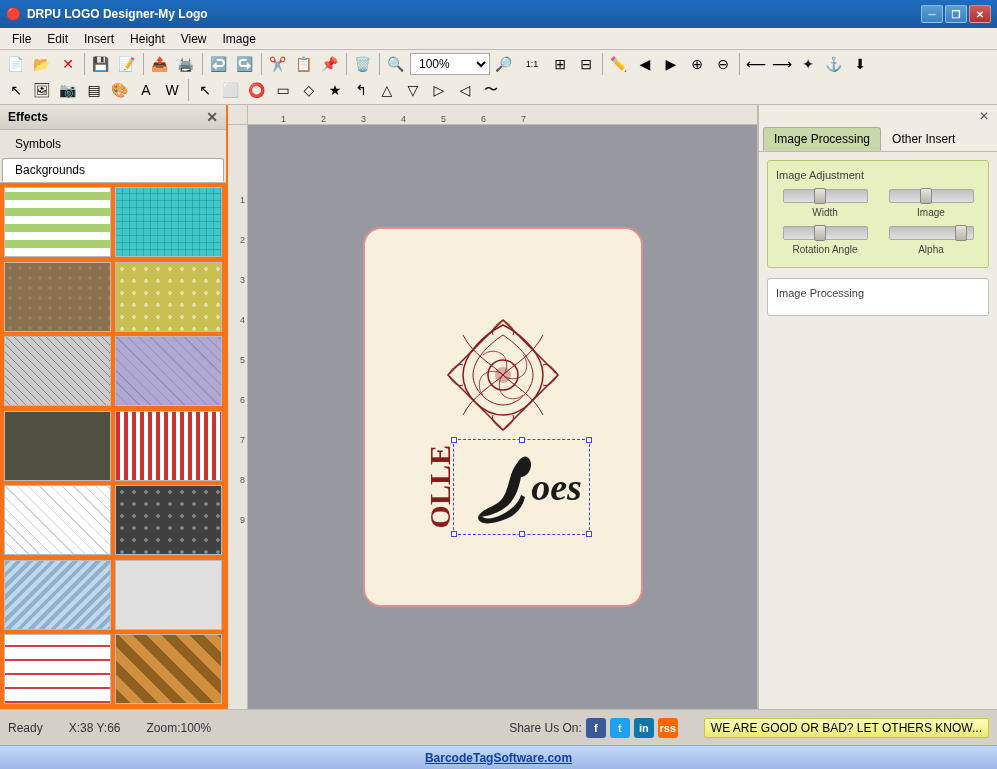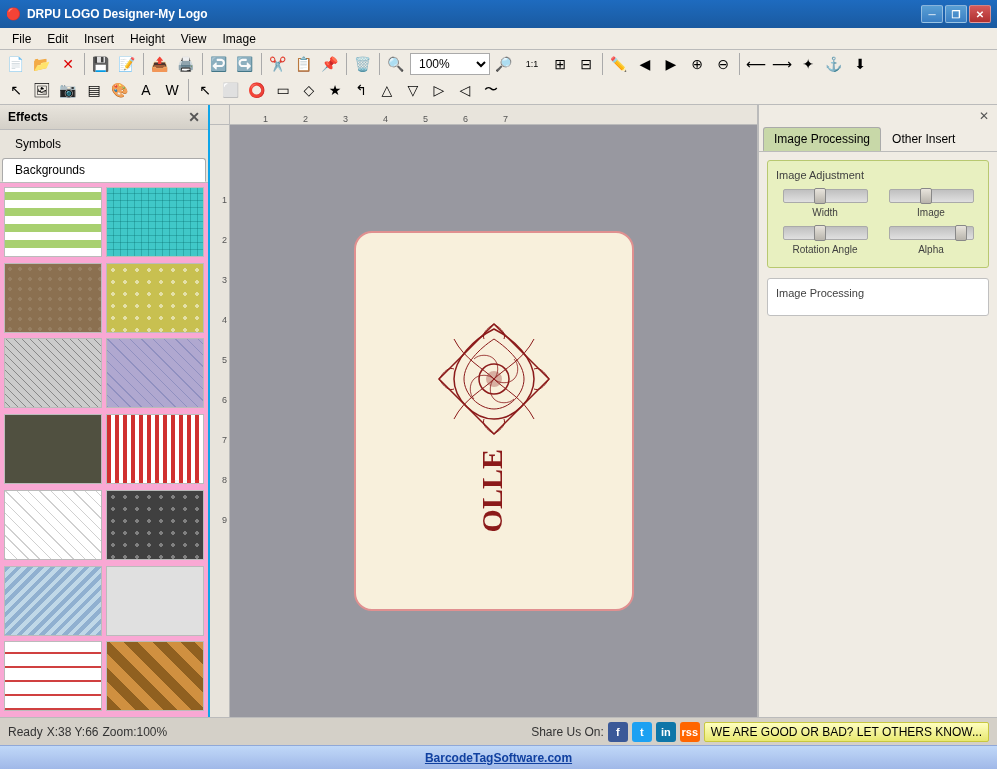--- a/index.html
+++ b/index.html
@@ -20,21 +20,21 @@
     .toolbar-row { display: flex; align-items: center; gap: 2px; flex-wrap: wrap; }
     .tb-btn { width: 24px; height: 24px; border: 1px solid transparent; background: transparent; display: flex; align-items: center; justify-content: center; cursor: pointer; font-size: 14px; border-radius: 2px; }
     .tb-separator { width: 1px; height: 22px; background: #aaa; margin: 0 2px; }
     .zoom-select { height: 22px; border: 1px solid #aaa; background: white; padding: 0 4px; font-size: 12px; width: 80px; }
     .tb-red { color: #d00; }
 
     
     .main-area { flex: 1; display: flex; overflow: hidden; }
 
     
-    .left-panel { width: 210px; background: #f9a8d4; border-right: 2px solid #0ea5e9; display: flex; flex-direction: column; }
+    .left-panel { width: 228px; background: #f97316; border-right: 2px solid #f97316; display: flex; flex-direction: column; }
     .panel-header { background: linear-gradient(180deg, #e8e4dc, #d4d0c8); border-bottom: 1px solid #bbb; display: flex; align-items: center; justify-content: space-between; padding: 4px 8px; font-weight: bold; }
     .panel-close { cursor: pointer; font-size: 14px; color: #555; }
     .panel-tabs { display: flex; border-bottom: 1px solid #bbb; background: #e8e4dc; flex-direction: column; }
     .panel-tab { padding: 4px 12px; cursor: pointer; border: 1px solid transparent; margin: 2px 2px 0; font-size: 12px; }
     .panel-tab.active { background: white; border-color: #aaa #aaa #fff #aaa; border-radius: 3px 3px 0 0; }
     .panel-content { flex: 1; overflow-y: auto; padding: 4px; display: grid; grid-template-columns: 1fr 1fr; gap: 4px; }
     .pattern-cell { height: 70px; border: 1px solid #bbb; cursor: pointer; overflow: hidden; }
 
     
     .p1 { background: repeating-linear-gradient(0deg, #fff 0, #fff 8px, #a8d070 8px, #a8d070 16px), repeating-linear-gradient(90deg, #fff 0, #fff 8px, #a8d070 8px, #a8d070 16px); }
@@ -74,21 +74,21 @@
     .slider-grid { display: grid; grid-template-columns: 1fr 1fr; gap: 8px; margin-bottom: 4px; }
     .slider-item { display: flex; flex-direction: column; align-items: center; gap: 4px; justify-content: space-between; }
     .slider-label { font-size: 10px; color: #404040; }
     .slider-track { width: 85px; height: 14px; background: linear-gradient(180deg, #c0c0c0, #e0e0e0); border: 1px solid #aaa; border-radius: 2px; position: relative; cursor: pointer; }
     .slider-thumb { width: 12px; height: 16px; background: linear-gradient(180deg, #e8e4dc, #b8b4ac); border: 1px solid #888; border-radius: 2px; position: absolute; top: -2px; left: 35px; cursor: pointer; }
 
     
     .section-box2 { border: 1px solid #c0c0c0; background: white; border-radius: 3px; margin-bottom: 10px; padding: 8px; }
 
     
-    .status-bar { height: 28px; background: #d4d0c8; border-top: 1px solid #bbb; display: flex; align-items: center; padding: 4px 8px; gap: 4px; }
+    .status-bar { height: 36px; background: #d4d0c8; border-top: 1px solid #bbb; display: flex; align-items: center; padding: 4px 8px; gap: 26px; }
     .status-item { font-size: 12px; color: #333; }
     .status-social { display: flex; align-items: center; gap: 4px; }
     .social-icon { width: 20px; height: 20px; border-radius: 3px; display: flex; align-items: center; justify-content: center; font-size: 11px; font-weight: bold; color: white; cursor: pointer; }
     .fb { background: #3b5998; }
     .tw { background: #1da1f2; }
     .feedback-btn { background: linear-gradient(180deg, #ffffc0, #e8e870); border: 1px solid #c8c840; padding: 2px 6px; font-size: 10px; cursor: pointer; border-radius: 2px; }
     .bottom-brand { height: 24px; background: linear-gradient(180deg, #c0d8f8, #a0b8e8); display: flex; align-items: center; justify-content: center; border-top: 1px solid #90a8d8; }
     .brand-link { color: #1040a0; font-size: 12px; font-weight: bold; text-decoration: underline; cursor: pointer; }
 
     
@@ -287,20 +287,41 @@
                 <path d="M-20,-20 C-15,-25 -5,-25 0,-20 C5,-15 5,-5 0,0" fill="none" stroke="#8b1a1a" stroke-width="0.8"></path>
                 <path d="M20,-20 C25,-15 25,-5 20,0 C15,5 5,5 0,0" fill="none" stroke="#8b1a1a" stroke-width="0.8"></path>
                 <path d="M20,20 C15,25 5,25 0,20 C-5,15 -5,5 0,0" fill="none" stroke="#8b1a1a" stroke-width="0.8"></path>
                 <path d="M-20,20 C-25,15 -25,5 -20,0 C-15,-5 -5,-5 0,0" fill="none" stroke="#8b1a1a" stroke-width="0.8"></path>
               </g>
             </svg>
           </div>
 
           <div style="display:flex;align-items:center;width:100%;justify-content:center;position:relative;">
             <span style="font-size:30px;font-weight:bold;color:#8b1a1a;font-family:serif;writing-mode:vertical-rl;transform:rotate(180deg);margin-right:4px;">OLLE</span>
+            <div style="position:relative;display:flex;align-items:center;">
+
+              <div style="position:absolute;top:-8px;left:-8px;right:-8px;bottom:-8px;border:1px dashed #4040ff;">
+
+                <div style="position:absolute;top:-3px;left:-3px;width:6px;height:6px;background:white;border:1px solid #4040ff;"></div>
+                <div style="position:absolute;top:-3px;left:calc(50% - 3px);width:6px;height:6px;background:white;border:1px solid #4040ff;"></div>
+                <div style="position:absolute;top:-3px;right:-3px;width:6px;height:6px;background:white;border:1px solid #4040ff;"></div>
+                <div style="position:absolute;bottom:-3px;left:-3px;width:6px;height:6px;background:white;border:1px solid #4040ff;"></div>
+                <div style="position:absolute;bottom:-3px;left:calc(50% - 3px);width:6px;height:6px;background:white;border:1px solid #4040ff;"></div>
+                <div style="position:absolute;bottom:-3px;right:-3px;width:6px;height:6px;background:white;border:1px solid #4040ff;"></div>
+              </div>
+              <svg width="80" height="80" viewBox="0 0 80 80">
+
+                <path d="M20,70 C20,70 35,68 45,60 C55,52 58,40 60,30 C62,20 58,15 55,18 C52,21 50,28 48,35 C46,42 44,50 38,55 C32,60 22,62 18,68 Z" fill="#1a1a1a"></path>
+                <path d="M18,68 C18,68 15,72 20,75 C25,78 35,76 45,72 C55,68 62,60 64,50 L60,48 C58,56 50,63 40,68 C30,73 22,72 18,68Z" fill="#1a1a1a"></path>
+                <path d="M55,18 C55,18 58,12 62,10 C66,8 70,12 70,18 C70,24 65,30 60,30" fill="#1a1a1a"></path>
+
+                <path d="M20,70 L24,72" stroke="#1a1a1a" stroke-width="1"></path>
+              </svg>
+              <span style="font-size:38px;font-weight:bold;color:#1a1a1a;font-family:serif;font-style:italic;margin-left:-10px;">oes</span>
+            </div>
           </div>
         </div>
       </div>
     </div>
   </div>
 
   <div class="right-panel">
     <div style="display:flex;justify-content:flex-end;padding:2px;">
       <span style="cursor:pointer;font-size:12px;color:#555;padding:2px 6px;">✕</span>
     </div>

